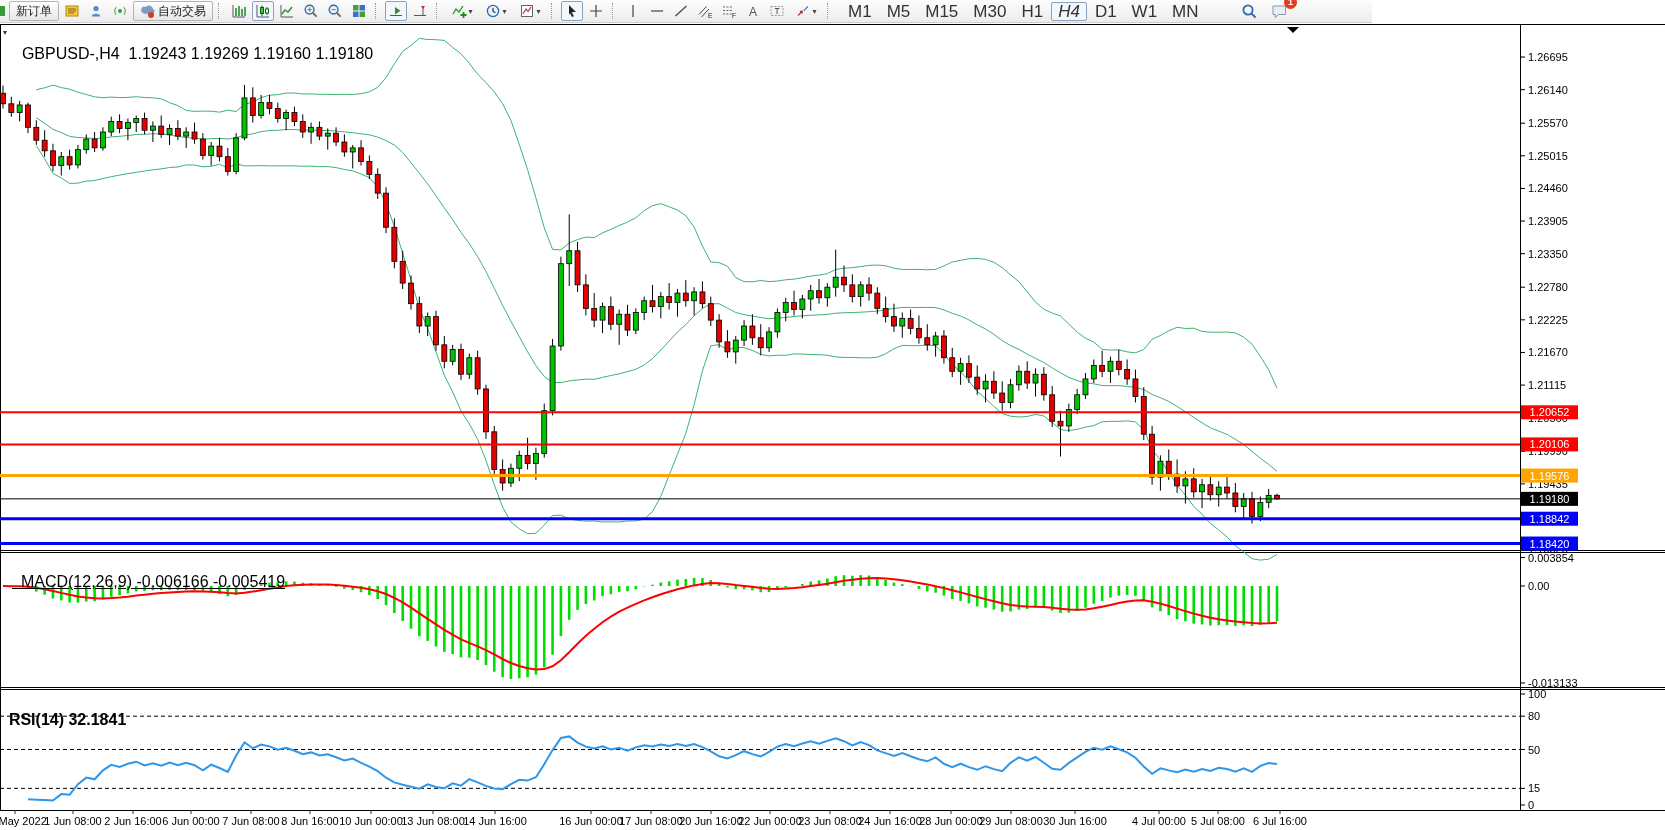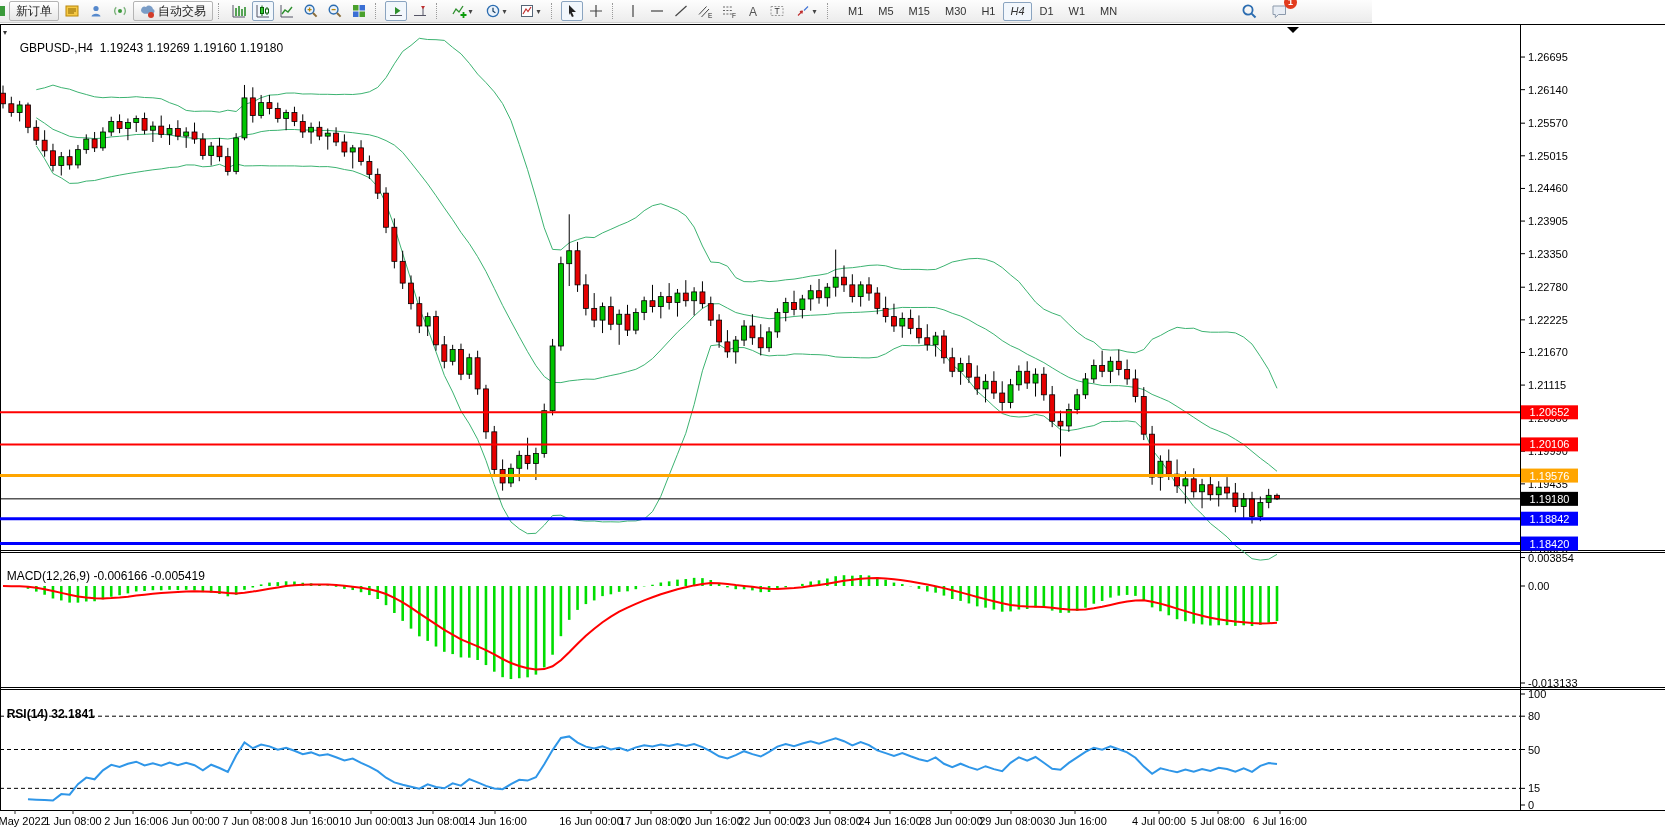--- a/index.html
+++ b/index.html
@@ -10,31 +10,31 @@
     display:flex;align-items:center;gap:2px;font-size:12px;color:#222;}
   .tbtn{display:flex;align-items:center;gap:3px;height:18px;padding:0 6px;
     border:1px solid #b4b4b4;border-radius:2px;background:linear-gradient(#ffffff,#e7e7e7);
     white-space:nowrap;cursor:default;}
   .ticon{display:flex;align-items:center;justify-content:center;width:20px;height:18px;
     border:1px solid transparent;border-radius:2px;}
   .ticon.pressed,.tfbtn.active{border:1px solid #8aa4c0;background:#f2f7fc;font-style:italic;}
   .tsep{width:4px;height:16px;border-left:1px dotted #9a9a9a;margin:0 3px;}
   .caret{font-size:8px;color:#444;margin-left:1px;}
   .tfgroup{display:flex;align-items:center;gap:1px;margin-left:4px;}
-  .tfbtn{font-size:11px;color:#333;padding:1px 6px;height:15px;line-height:15px;
+  .tfbtn{font-size:17px;color:#333;padding:1px 6px;height:15px;line-height:15px;
     border:1px solid transparent;border-radius:2px;}
   .tright{margin-left:auto;margin-right:82px;display:flex;align-items:center;gap:8px;position:relative;}
   .badge{position:absolute;right:-8px;top:-6px;background:#e23c1e;color:#fff;border-radius:50%;
     width:13px;height:13px;font-size:9px;line-height:13px;text-align:center;font-weight:bold;}
   .clipicon{width:5px;height:14px;overflow:hidden;margin-right:2px;}
   
-  .pane-label{position:absolute;font-size:12px;color:#000;white-space:pre;pointer-events:none;}
+  .pane-label{position:absolute;font-size:16px;color:#000;white-space:pre;pointer-events:none;}
   #title-label{left:13px;top:27px;}
   #oneclick{position:absolute;left:3px;top:28px;font-size:8px;color:#333;}
-  #macd-label{left:0px;top:555px;}
+  #macd-label{left:12px;top:555px;text-decoration:underline;}
   #rsi-label{left:0px;top:693px;font-weight:bold;}
   svg text{font-family:"Liberation Sans",sans-serif;}
 </style>
 </head>
 <body>
 
 <div class="toolbar">
   <div class="clipicon">
     <svg width="16" height="14">
         <rect x="0" y="2" width="10" height="10" fill="#3a9a3a"></rect>

